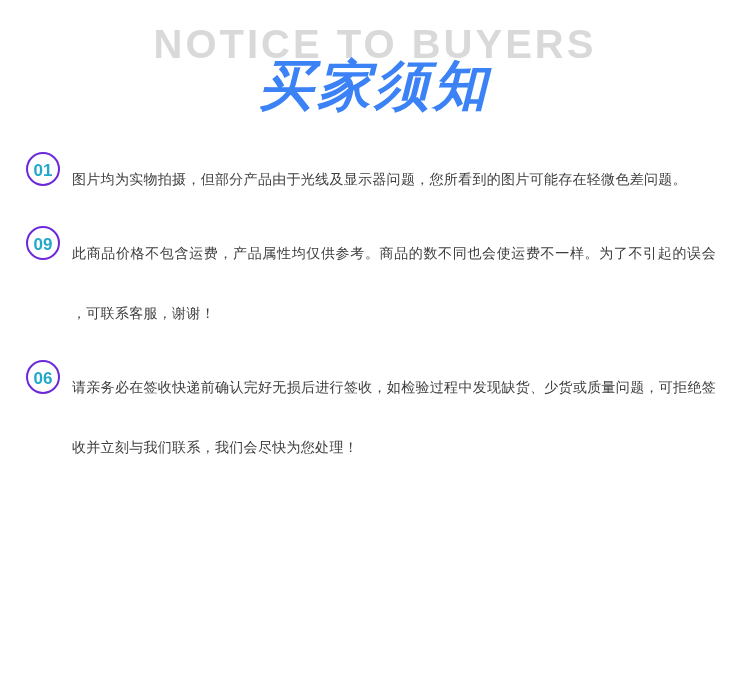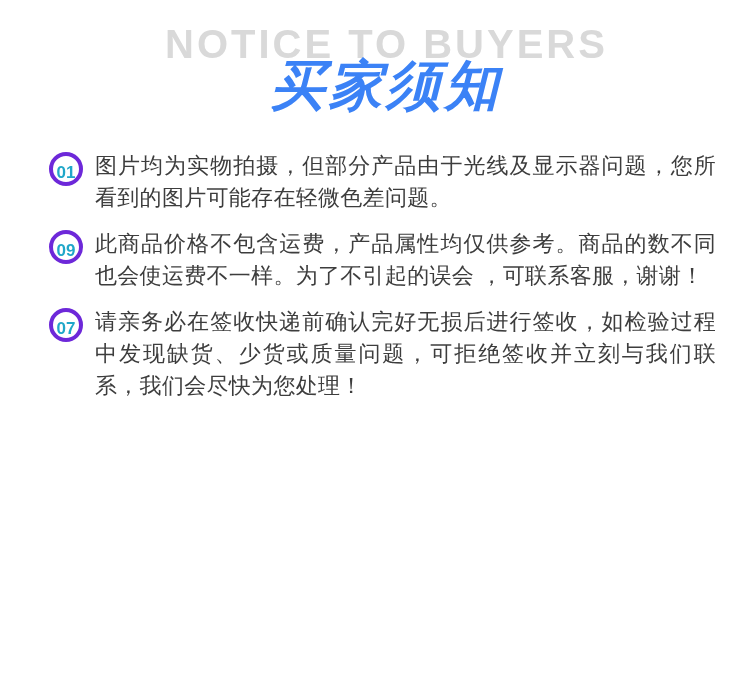--- a/index.html
+++ b/index.html
@@ -12,21 +12,20 @@
     background: #ffffff;
     font-family: "Liberation Sans", sans-serif;
     overflow: hidden;
   }
   .page {
     position: relative;
     width: 750px;
     height: 676px;
     background: #ffffff;
     box-sizing: border-box;
-    padding-left: 23px;
   }
 
   
   .header {
     position: relative;
     height: 140px;
   }
   .watermark {
     position: absolute;
     left: 0;
@@ -63,37 +62,37 @@
   .notice-item {
     display: flex;
     align-items: flex-start;
     margin-bottom: 14px;
   }
   .num-badge {
     flex: 0 0 auto;
     width: 34px;
     height: 34px;
     border-radius: 50%;
-    border: 4px solid #6d28d9;
+    border: 2px solid #6d28d9;
     color: #20a7c9;
     font-size: 17px;
     font-weight: bold;
     line-height: 34px;
     text-align: center;
     box-sizing: border-box;
     margin-top: 2px;
     margin-right: 12px;
     font-family: "Liberation Sans", sans-serif;
   }
   .notice-text {
     flex: 1 1 auto;
-    font-size: 22px;
-    line-height: 32px;
+    font-size: 14px;
+    line-height: 60px;
     color: #3d3d3d;
-    font-family: Liberation Sans, sans-serif;
+    font-family: Liberation Mono, monospace;
     letter-spacing: 0.3px;
     text-align: justify;
   }
   .item-2 .notice-text,
   .item-3 .notice-text,
   .item-4 .notice-text {
     color: #3d3d3d;
   }
 </style>
 </head>
@@ -113,18 +112,18 @@
       <div class="notice-text">图片均为实物拍摄，但部分产品由于光线及显示器问题，您所看到的图片可能存在轻微色差问题。</div>
     </div>
 
 
     <div class="notice-item item-3">
       <div class="num-badge">09</div>
       <div class="notice-text">此商品价格不包含运费，产品属性均仅供参考。商品的数不同也会使运费不一样。为了不引起的误会 ，可联系客服，谢谢！</div>
     </div>
 
     <div class="notice-item item-4">
-      <div class="num-badge">07</div>
+      <div class="num-badge">06</div>
       <div class="notice-text">请亲务必在签收快递前确认完好无损后进行签收，如检验过程中发现缺货、少货或质量问题，可拒绝签收并立刻与我们联系，我们会尽快为您处理！</div>
     </div>
 
   </div>
 </div>
 
 </body></html>

